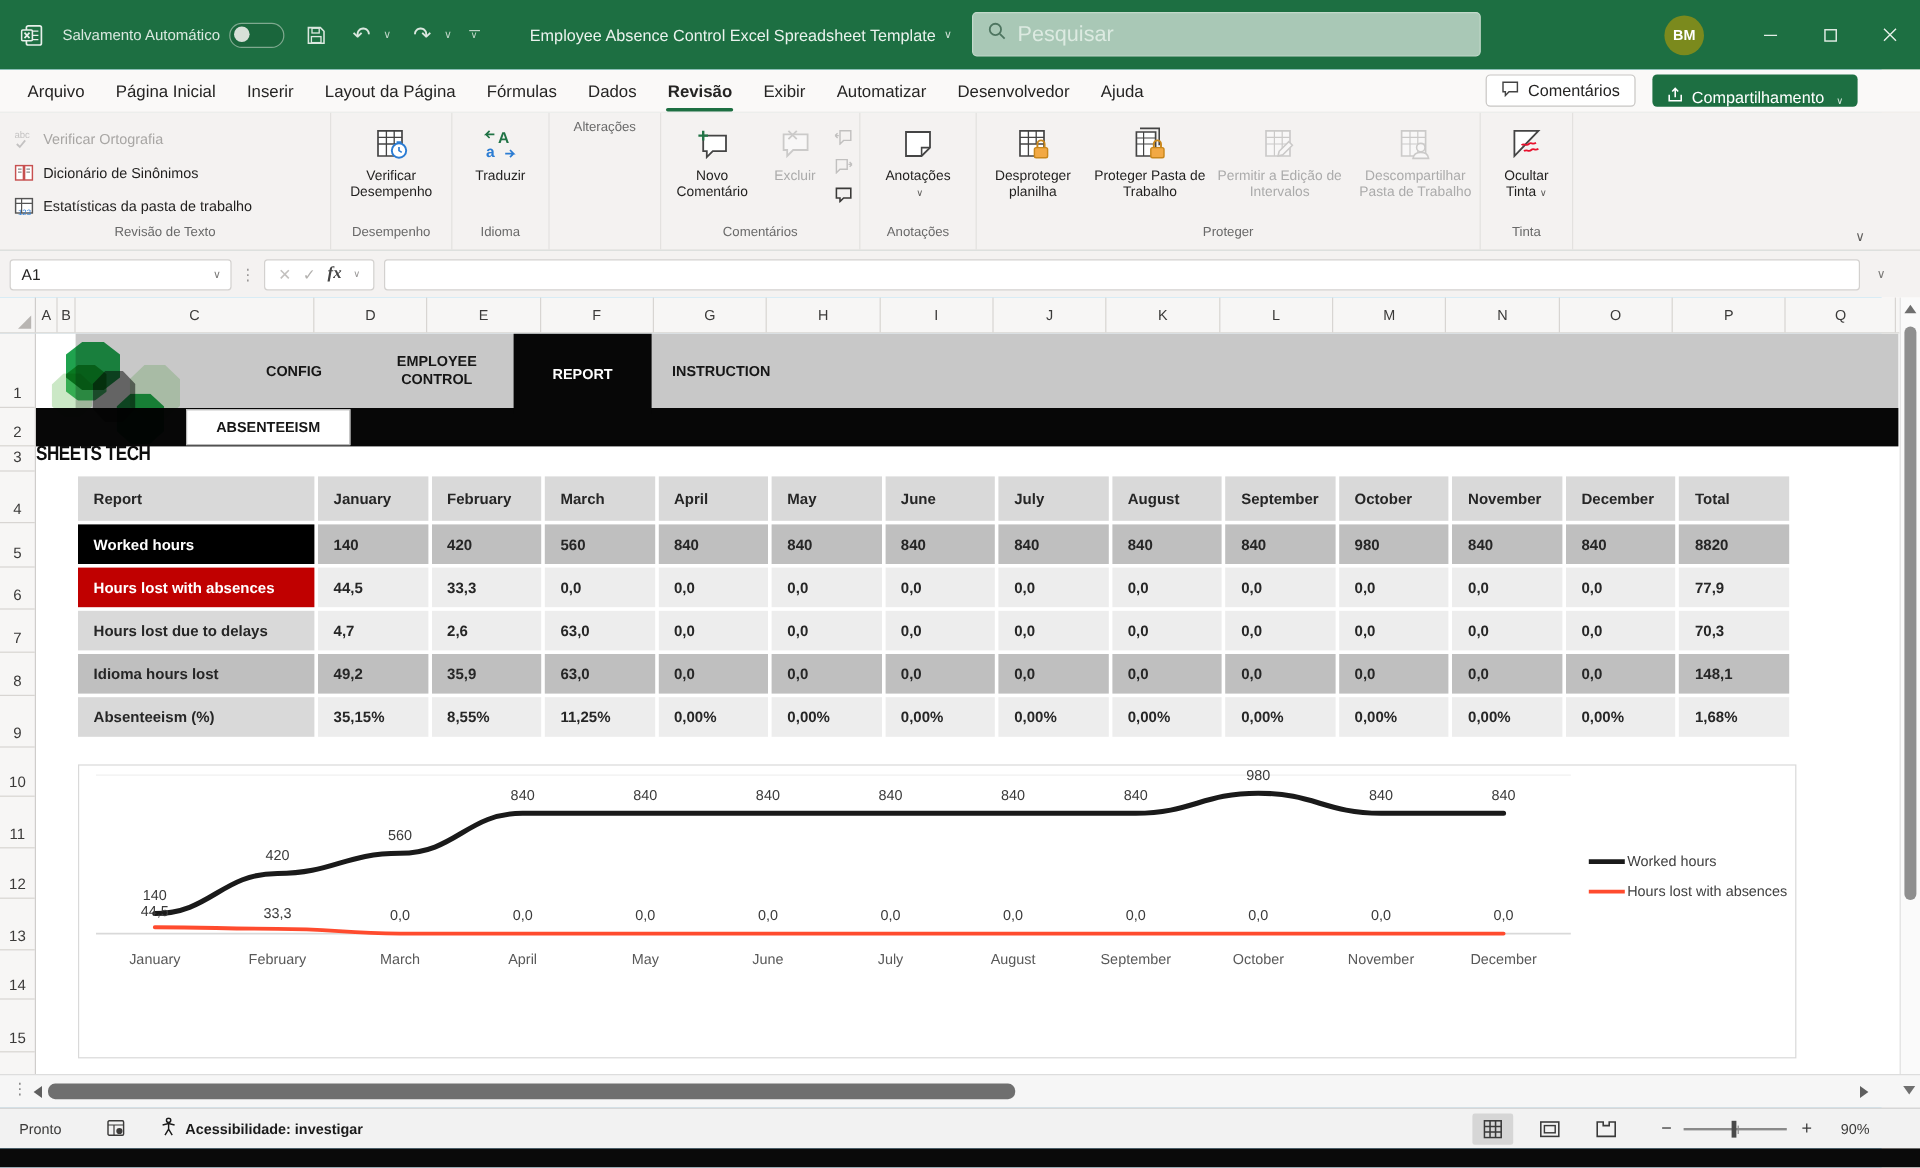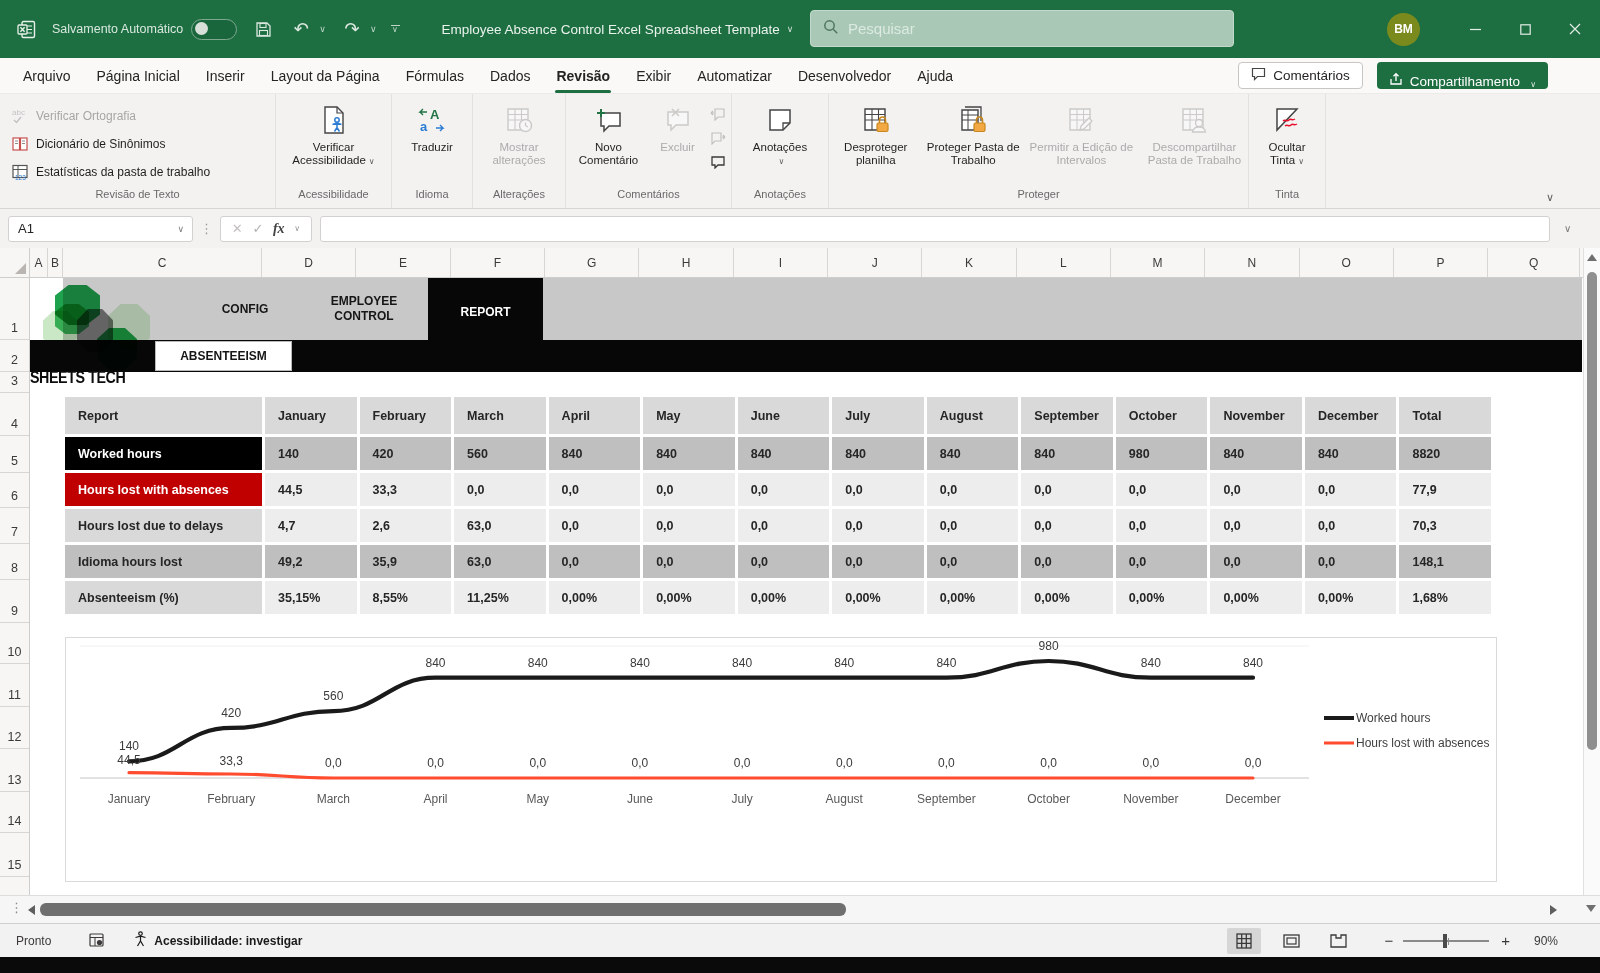--- a/index.html
+++ b/index.html
@@ -11,21 +11,21 @@
   .t-left { display:flex; align-items:center; gap:14px; padding-left:14px; }
   .autosave { display:flex; align-items:center; gap:8px; font-size:12.5px; color:#D9E8DF; }
   .toggle { width:46px; height:21px; border:1.5px solid #7FA98F; border-radius:11px; position:relative; background:rgba(0,0,0,0.08); cursor:pointer; }
   .toggle .knob { position:absolute; left:3px; top:2.5px; width:13px; height:13px; border-radius:50%; background:#D7E0D8; }
   .tico { display:flex; align-items:center; justify-content:center; width:24px; height:24px; }
   .tchev { font-size:9px; color:#BFD6C7; margin-left:-8px; }
   .qat-custom { display:flex; flex-direction:column; align-items:center; line-height:6px; color:#BFD6C7; }
   .qat-custom .bar { width:9px; border-top:1.5px solid #BFD6C7; margin-bottom:1px; }
   .t-title { margin-left:42px; font-size:13.5px; color:#EAF2ED; display:flex; align-items:center; gap:7px; white-space:nowrap; }
   .t-search { position:absolute; left:810px; top:10px; width:424px; height:37px; background:#A9C8B6; border:1px solid #C3D9CB; border-radius:4px; display:flex; align-items:center; padding-left:12px; gap:9px; }
-  .t-search input { border:none; outline:none; background:transparent; font-size:15px; color:#F0F6F2; width:330px; font-family:"Liberation Sans",sans-serif; }
+  .t-search input { border:none; outline:none; background:transparent; font-size:18px; color:#F0F6F2; width:330px; font-family:"Liberation Sans",sans-serif; }
   .t-search input::placeholder { color:#DCEAE1; opacity:1; }
   .t-right { position:absolute; right:0; top:0; height:58px; display:flex; align-items:center; }
   .avatar { width:33px; height:33px; border-radius:50%; background:#7B8A1D; color:#fff; font-size:12px; font-weight:700; display:flex; align-items:center; justify-content:center; margin-right:30px; }
   .winbtn { width:50px; height:58px; display:flex; align-items:center; justify-content:center; }
 
   
   .menubar { position:absolute; left:0; top:58px; width:1600px; height:36px; background:#FAF9F8; display:flex; align-items:center; border-bottom:1px solid #EDEBE9; }
   .mtabs { display:flex; align-items:center; padding-left:10px; height:100%; }
   .mtab { padding:0 13px; font-size:14px; color:#252423; height:100%; display:flex; align-items:center; position:relative; cursor:pointer; white-space:nowrap; }
   .mtab.active { font-weight:700; }
@@ -273,69 +273,57 @@
                   <text x="4" y="16.5" font-size="6.5" fill="#2B7CD3" font-family="Liberation Sans">123</text>
                 </svg>
               </span>
           <span>Estatísticas da pasta de trabalho</span>
         </div>
       </div>
         </div>
       <div class="rglabel">Revisão de Texto</div>
     </div>
 
-
-    <div class="rgroup" style="width:116px">
+    <div class="rgroup" style="width:101px">
       <div class="rgc">
-        <div class="bbtn" style="width:104px">
-          <span class="bicon">
-              <svg width="28" height="30" viewBox="0 0 28 30">
-                <path d="M5 2h12l6 6v20H5z" fill="#fff" stroke="#444" stroke-width="1.4"></path>
-                <path d="M17 2v6h6" fill="none" stroke="#444" stroke-width="1.2"></path>
-                <circle cx="17" cy="15" r="2.2" fill="none" stroke="#2B7CD3" stroke-width="1.5"></circle>
-                <path d="M17 17.5v5M12.5 19.5l4.5-1.5 4.5 1.5M14.5 26.5l2.5-4 2.5 4" fill="none" stroke="#2B7CD3" stroke-width="1.5"></path>
-              </svg>
-            </span>
-          <span class="blabel"><span>Verificar Acessibilidade</span><span class="chev">∨</span></span>
-        </div>
-      </div>
-      <div class="rglabel">Acessibilidade</div>
-    </div>
+        <div class="bbtn">
+          <span class="bicon">
+              <svg width="30" height="30" viewBox="0 0 30 30">
+                <path d="M4 4h20v17l-5 4H4z" fill="#fff" stroke="#444" stroke-width="1.4"></path>
+                <path d="M4 9.5h20M4 15h20M11 4v21M17.5 4v11" stroke="#444" stroke-width="1.1"></path>
+                <circle cx="21.5" cy="20.5" r="6" fill="#fff" stroke="#2B7CD3" stroke-width="1.6"></circle>
+                <path d="M21.5 17.5v3l2.3 1.5" fill="none" stroke="#2B7CD3" stroke-width="1.4"></path>
+                <path d="M19.5 13.5h4" stroke="#2B7CD3" stroke-width="1.6"></path>
+              </svg>
+            </span>
+          <span class="blabel">Verificar Desempenho</span>
+        </div>
+      </div>
+      <div class="rglabel">Desempenho</div>
+    </div>
+
 
     <div class="rgroup" style="width:81px">
       <div class="rgc">
         <div class="bbtn" style="width:72px">
           <span class="bicon">
               <svg width="30" height="28" viewBox="0 0 30 28">
                 <text x="13" y="13" font-size="13" font-weight="bold" fill="#217346" font-family="Liberation Sans">A</text>
                 <text x="3" y="25" font-size="13" font-weight="bold" fill="#2B7CD3" font-family="Liberation Sans">a</text>
                 <path d="M10 6L3 6l3-3M3 6l3 3" fill="none" stroke="#217346" stroke-width="1.4"></path>
                 <path d="M19 22h7l-3-3M26 22l-3 3" fill="none" stroke="#2B7CD3" stroke-width="1.4"></path>
               </svg>
             </span>
           <span class="blabel">Traduzir</span>
         </div>
       </div>
       <div class="rglabel">Idioma</div>
     </div>
 
     <div class="rgroup" style="width:93px">
-      <div class="rgc">
-        <div class="bbtn dis" style="width:84px">
-          <span class="bicon">
-              <svg width="30" height="30" viewBox="0 0 30 30">
-                <path d="M4 4h20v17l-5 4H4z" fill="#fff" stroke="#9a9a9a" stroke-width="1.4"></path>
-                <path d="M4 9.5h20M4 15h20M11 4v21M17.5 4v11" stroke="#9a9a9a" stroke-width="1.1"></path>
-                <circle cx="21.5" cy="20.5" r="6" fill="#fff" stroke="#9a9a9a" stroke-width="1.5"></circle>
-                <path d="M21.5 17.5v3l2.3 1.5" fill="none" stroke="#9a9a9a" stroke-width="1.3"></path>
-              </svg>
-            </span>
-          <span class="blabel">Mostrar alterações</span>
-        </div>
-      </div>
       <div class="rglabel">Alterações</div>
     </div>
 
     <div class="rgroup" style="width:166px">
       <div class="rgc">
         <div class="bbtn" style="width:80px">
           <span class="bicon">
               <svg width="30" height="28" viewBox="0 0 30 28">
                 <path d="M7 7h19v13H15l-5 5v-5H7z" fill="#fff" stroke="#444" stroke-width="1.5"></path>
                 <path d="M7 3v8M3 7h8" stroke="#217346" stroke-width="2"></path>
@@ -516,20 +504,21 @@
         <div class="rowh" style="height: 43px;">13</div>
         <div class="rowh" style="height: 41px;">14</div>
         <div class="rowh" style="height: 44px;">15</div>
       </div>
     <div class="sheet">
       <div class="band1"></div>
       <div class="band2"></div>
       <div class="navlbl nav-config">CONFIG</div>
       <div class="navlbl nav-ec">EMPLOYEE CONTROL</div>
       <div class="navlbl nav-report">REPORT</div>
+      <div class="navlbl nav-instruction">INSTRUCTION</div>
       <div class="nav-abs">ABSENTEEISM</div>
 
       <div class="hex" style="left:25px;top:7px;width:45px;height:40px;background:#1FA24E;"></div>
       <div class="hex" style="left:25px;top:26px;width:34px;height:30px;background:#43BE6A;"></div>
       <div class="hex" style="left:13px;top:33px;width:34px;height:37px;background:#CBE8C6;"></div>
       <div class="hex" style="left:47px;top:31px;width:36px;height:43px;background:#7F7F7F;"></div>
       <div class="hex" style="left:78px;top:26px;width:42px;height:46px;background:#D7EFD2;"></div>
       <div class="hex" style="left:67px;top:50px;width:40px;height:42px;background:#23AC52;"></div>
       <div class="logo-text">SHEETS TECH</div>
 

